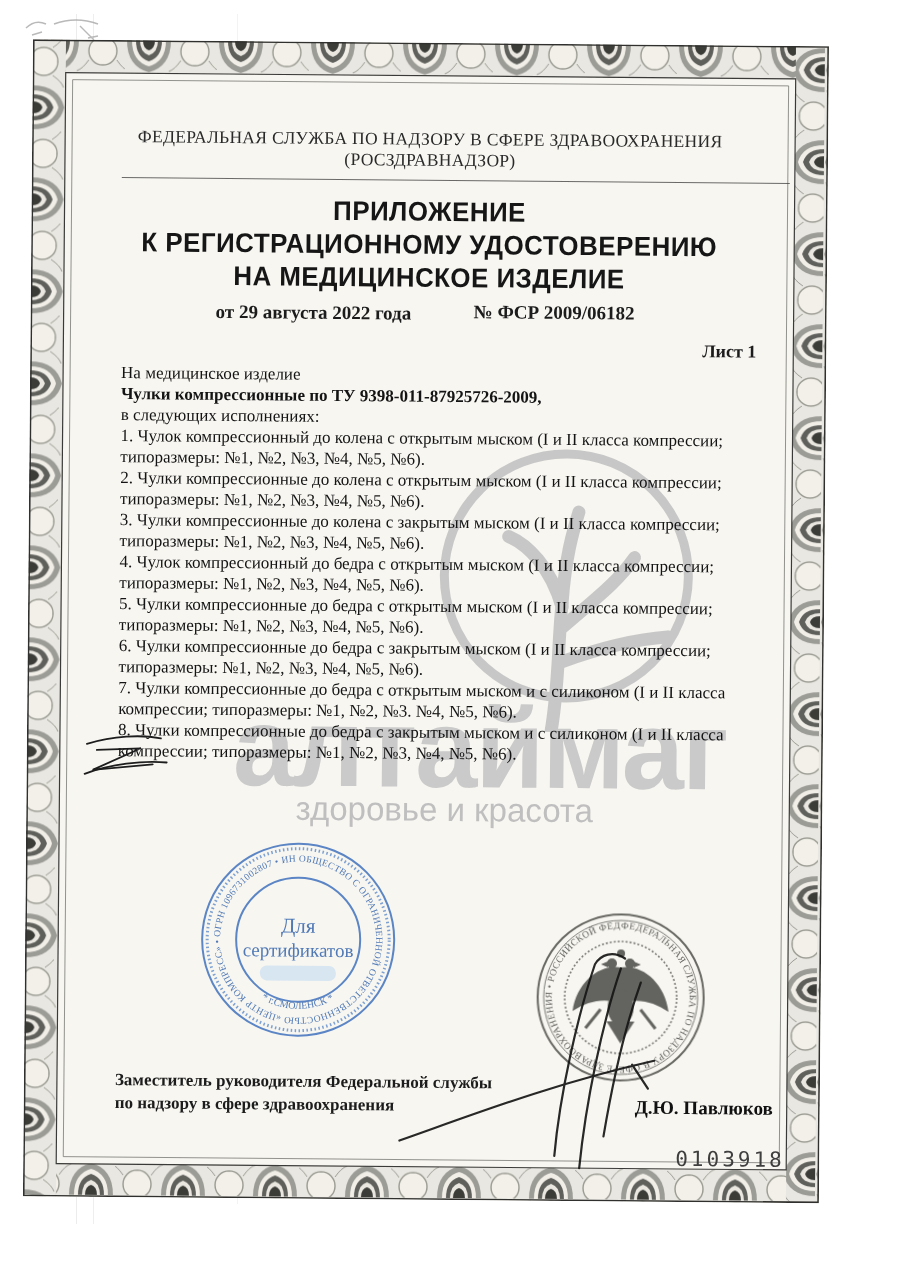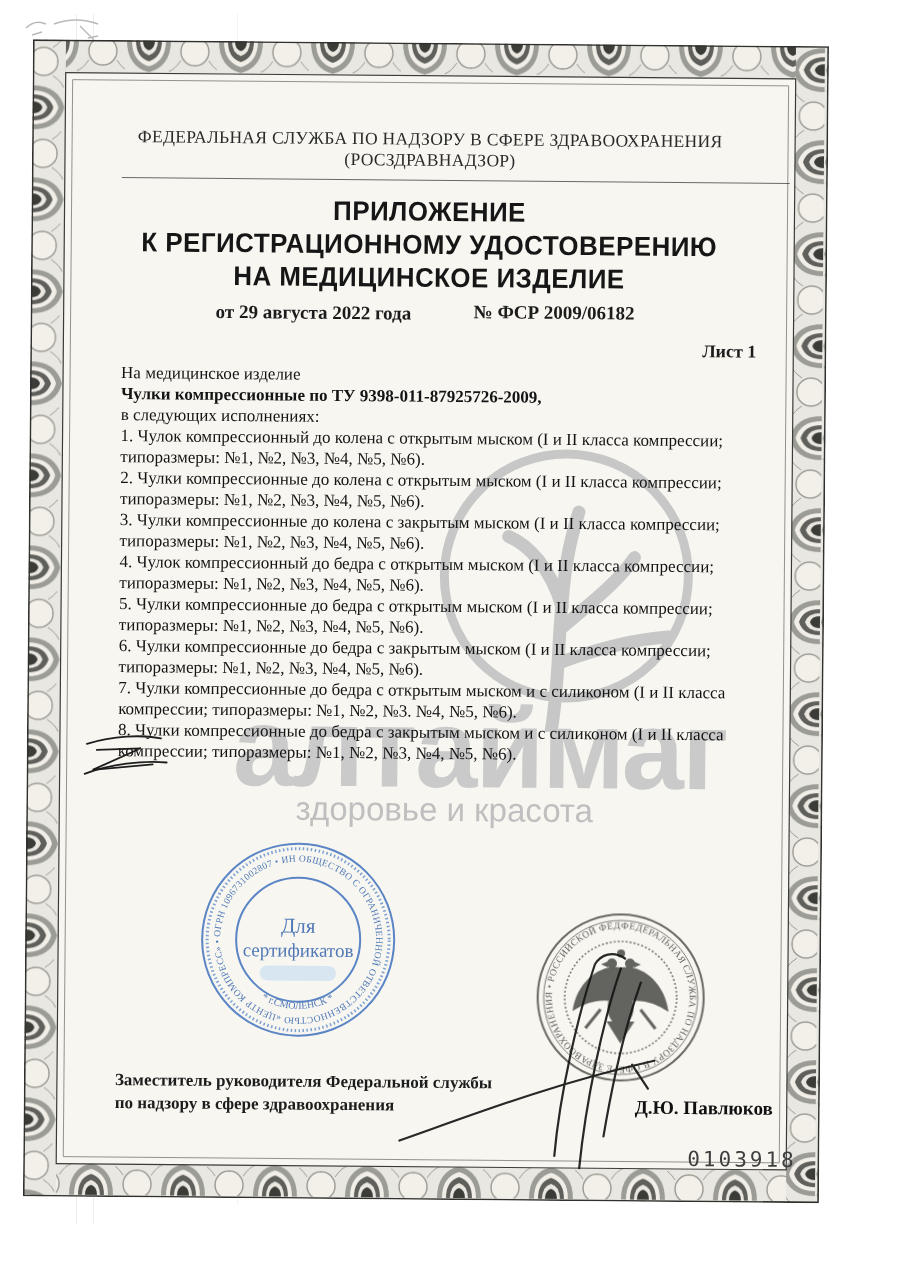--- a/index.html
+++ b/index.html
@@ -22,21 +22,21 @@
   .date-line{left:0;top:260px;width:796px;height:26px;font-weight:bold;font-size:19px;}
   .date-line .date{position:absolute;left:185px;top:0;}
   .date-line .num{position:absolute;left:443px;top:-2px;}
   .sheet{left:600px;top:296px;width:126px;text-align:right;font-weight:bold;font-size:18px;}
   .bodytext{left:91px;top:322px;width:668px;font-size:17px;line-height:21px;color:#141414;}
   .bodytext p{margin:0;}
   .bodytext .bold{font-weight:bold;}
   .official{left:91px;top:1028px;width:480px;font-weight:bold;font-size:17px;line-height:23px;}
   .signer{left:611px;top:1052px;font-weight:bold;font-size:19px;color:#111;}
   .serial{left:652px;top:1102px;font-family:"DejaVu Sans Mono", monospace;font-size:21px;
-          letter-spacing:3px;color:#3f3f3f;margin-left:12px;}
+          letter-spacing:3px;color:#3f3f3f;}
 
   
   .wm-brand{left:120px;top:650px;width:666px;text-align:center;
       font-family:"Liberation Sans", sans-serif;font-weight:bold;font-size:112px;line-height:1;
       letter-spacing:-2px;color:#c7c7c7;opacity:.92;}
   .wm-tagline{left:85px;top:748px;width:666px;text-align:center;
       font-family:"Liberation Sans", sans-serif;font-size:33px;color:#bdbdbd;opacity:.95;}
 </style>
 </head>
 <body>

